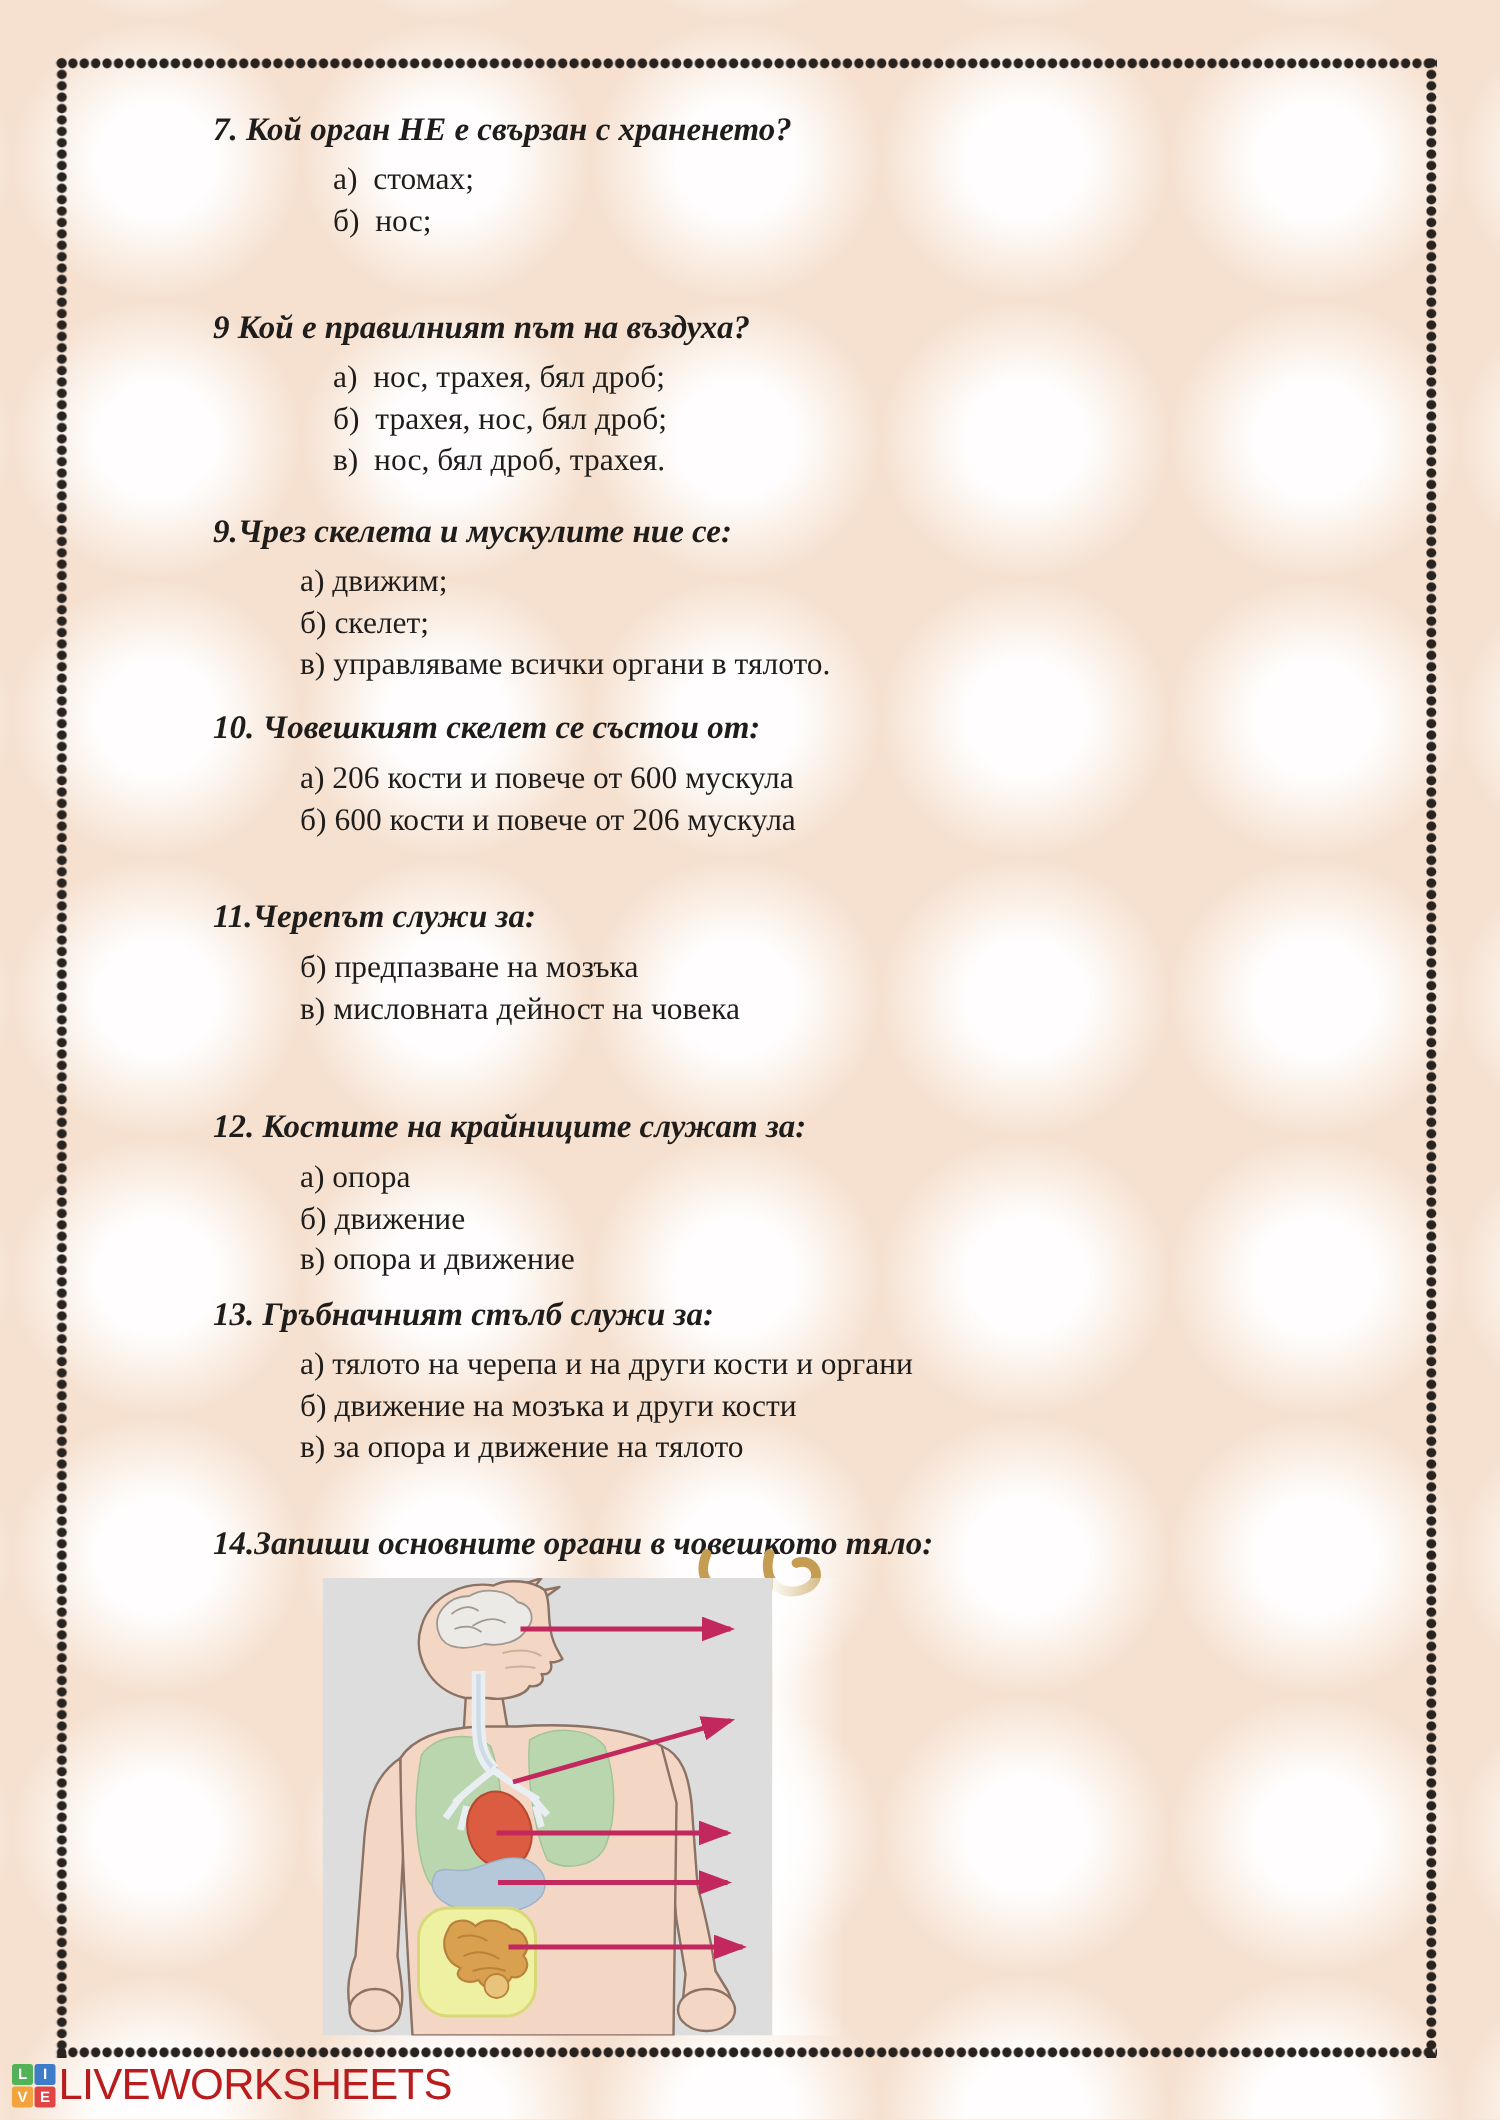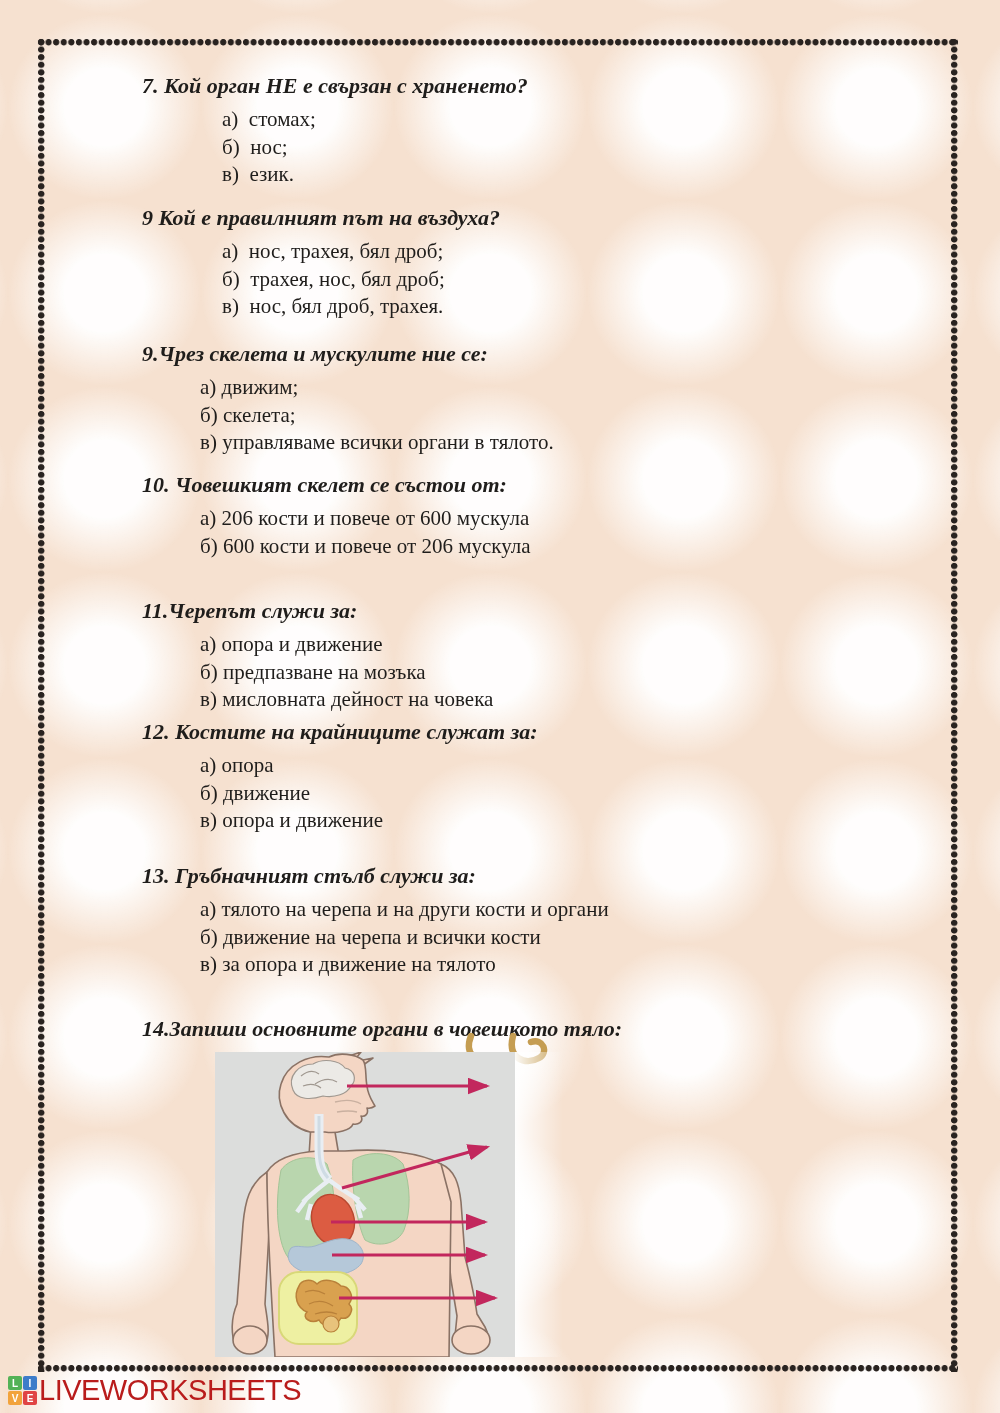--- a/index.html
+++ b/index.html
@@ -85,73 +85,71 @@
 <div class="bead bead-top"></div>
 <div class="bead bead-bottom"></div>
 <div class="bead bead-left"></div>
 <div class="bead bead-right"></div>
 
 <section class="q indent-lg" style="top:73px">
   <h3 class="q-title">7. Кой орган НЕ е свързан с храненето?</h3>
   <div class="answers">
     <div class="ans">а)  стомах;</div>
     <div class="ans">б)  нос;</div>
-    <div class="ans">в)  език.</div>
   </div>
 </section>
 
 <section class="q indent-lg" style="top:205px">
   <h3 class="q-title">9 Кой е правилният път на въздуха?</h3>
   <div class="answers">
     <div class="ans">а)  нос, трахея, бял дроб;</div>
     <div class="ans">б)  трахея, нос, бял дроб;</div>
     <div class="ans">в)  нос, бял дроб, трахея.</div>
   </div>
 </section>
 
 <section class="q" style="top:341px">
   <h3 class="q-title">9.Чрез скелета и мускулите ние се:</h3>
   <div class="answers">
     <div class="ans">а) движим;</div>
-    <div class="ans">б) скелета;</div>
+    <div class="ans">б) скелет;</div>
     <div class="ans">в) управляваме всички органи в тялото.</div>
   </div>
 </section>
 
 <section class="q" style="top:472px">
   <h3 class="q-title">10. Човешкият скелет се състои от:</h3>
   <div class="answers">
     <div class="ans">а) 206 кости и повече от 600 мускула</div>
     <div class="ans">б) 600 кости и повече от 206 мускула</div>
   </div>
 </section>
 
 <section class="q" style="top:598px">
   <h3 class="q-title">11.Черепът служи за:</h3>
   <div class="answers">
-    <div class="ans">а) опора и движение</div>
     <div class="ans">б) предпазване на мозъка</div>
     <div class="ans">в) мисловната дейност на човека</div>
   </div>
 </section>
 
-<section class="q" style="top:719px">
+<section class="q" style="top:738px">
   <h3 class="q-title">12. Костите на крайниците служат за:</h3>
   <div class="answers">
     <div class="ans">а) опора</div>
     <div class="ans">б) движение</div>
     <div class="ans">в) опора и движение</div>
   </div>
 </section>
 
 <section class="q" style="top:863px">
   <h3 class="q-title">13. Гръбначният стълб служи за:</h3>
   <div class="answers">
     <div class="ans">а) тялото на черепа и на други кости и органи</div>
-    <div class="ans">б) движение на черепа и всички кости</div>
+    <div class="ans">б) движение на мозъка и други кости</div>
     <div class="ans">в) за опора и движение на тялото</div>
   </div>
 </section>
 
 <section class="q" style="top:1016px">
   <h3 class="q-title">14.Запиши основните органи в човешкото тяло:</h3>
 </section>
 
 <svg class="flourish" viewBox="0 0 105 42">
   <g fill="none" stroke="#c59d52" stroke-width="6.5" stroke-linecap="round">

